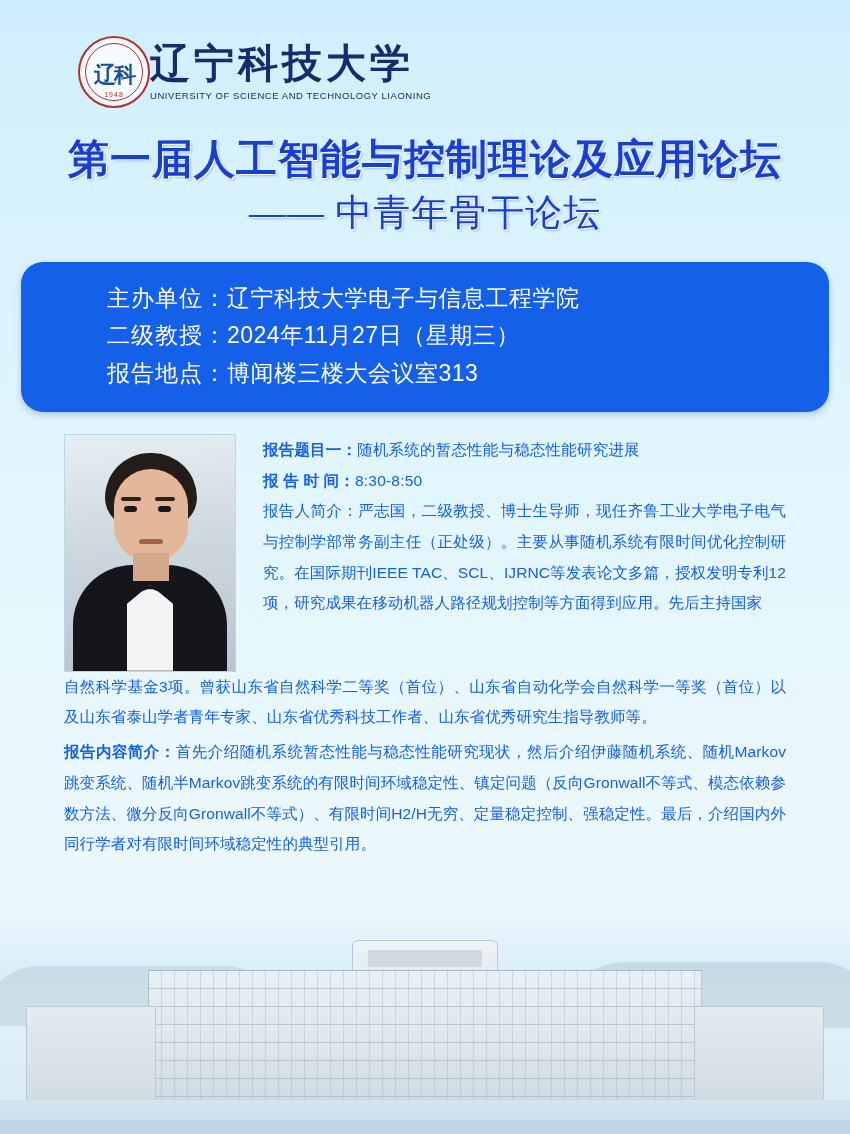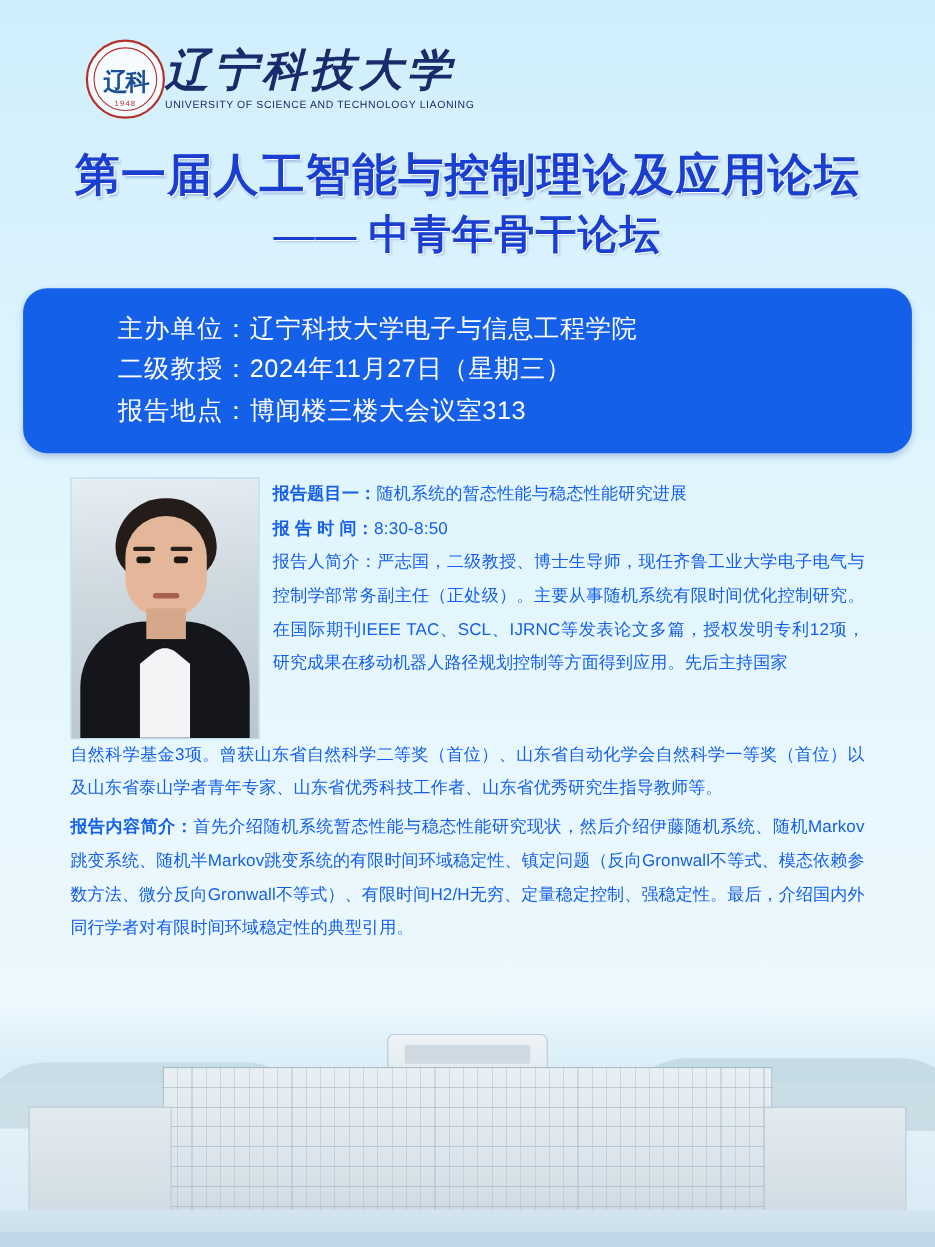--- a/index.html
+++ b/index.html
@@ -70,21 +70,20 @@
     flex-direction: column;
     justify-content: center;
   }
   .logo-cn {
     font-family: "Liberation Serif", serif;
     font-size: 40px;
     font-weight: bold;
     color: #1b2a6b;
     letter-spacing: 4px;
     line-height: 1.05;
-    font-style: italic;
   }
   .logo-en {
     font-size: 9.5px;
     color: #1b2a6b;
     letter-spacing: 0.55px;
     margin-top: 5px;
   }
 
   
   .title-main {
@@ -96,21 +95,21 @@
     color: #1a3fd0;
     letter-spacing: 1px;
     text-shadow: 1px 1px 0 #ffffff, 2px 2px 2px rgba(20,60,170,0.25);
     line-height: 1.22;
   }
   .title-sub {
     margin-top: 4px;
     text-align: center;
     font-family: "Liberation Serif", serif;
     font-size: 37px;
-    font-weight: bold;
+    font-weight: normal;
     color: #1a3fd0;
     letter-spacing: 1px;
     text-shadow: 1px 1px 0 #ffffff, 2px 2px 2px rgba(20,60,170,0.25);
   }
 
   
   .info-box {
     margin: 24px auto 0 auto;
     width: 808px;
     background: #1560e8;
@@ -202,21 +201,21 @@
   }
   .portrait .bowtie {
     position: absolute;
     left: 70px; top: 146px;
     width: 30px; height: 13px;
     background: #14161b;
     clip-path: polygon(0 0, 42% 35%, 58% 35%, 100% 0, 100% 100%, 58% 65%, 42% 65%, 0 100%);
   }
 
   .speaker-text {
-    padding-left: 12px;
+    padding-left: 27px;
     flex: 1 1 auto;
   }
   .meta-line {
     color: #1560e8;
     font-size: 15.5px;
     line-height: 2.02;
     letter-spacing: 0.2px;
   }
   .meta-line .lbl { font-weight: bold; }
   .bio-para {

